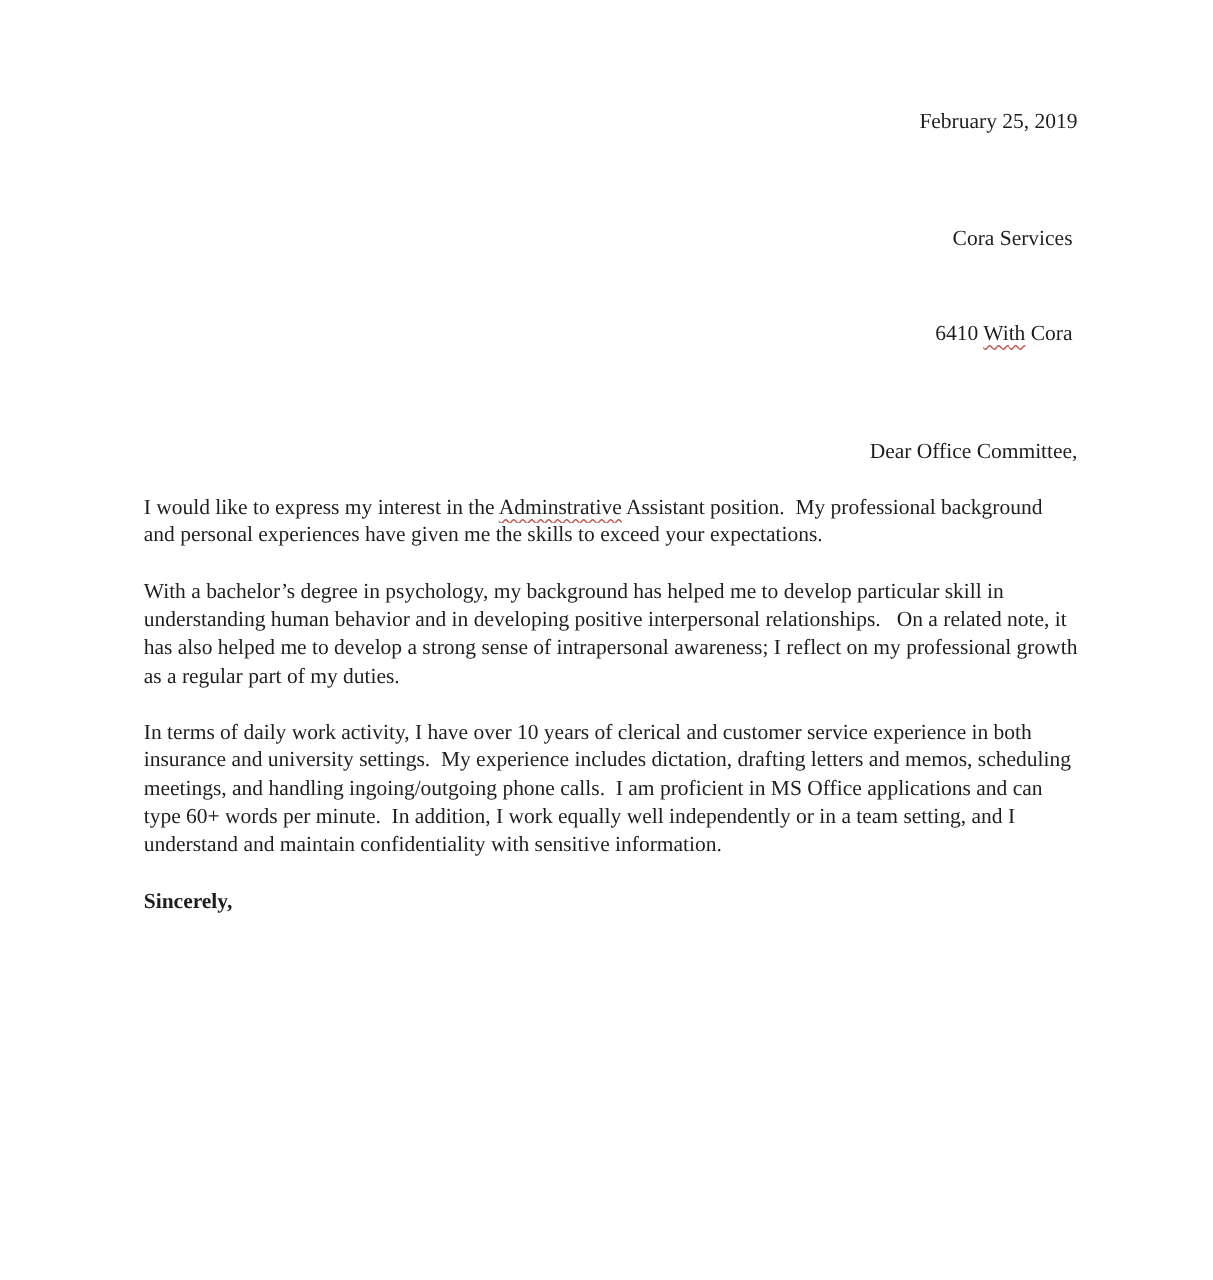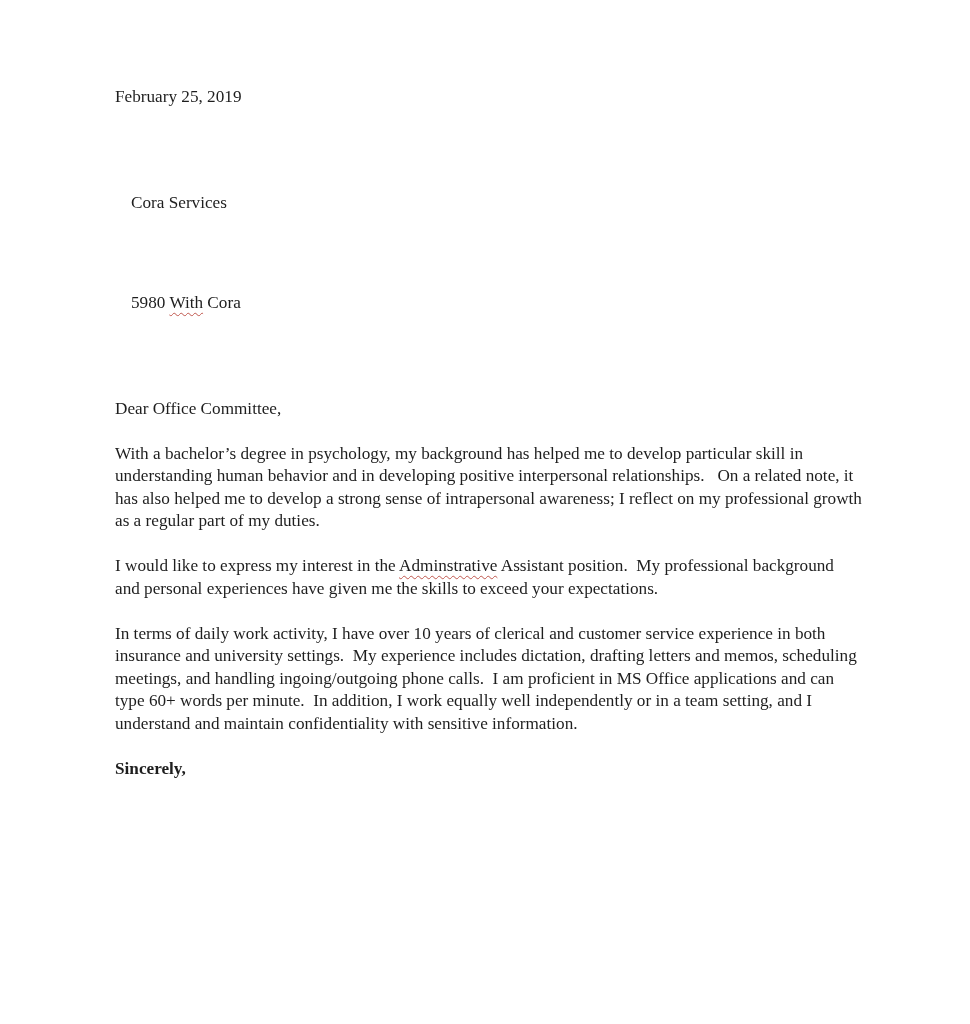--- a/index.html
+++ b/index.html
@@ -18,23 +18,24 @@
     height: 1024px;
     padding: 86px 108px 0 115px;
     font-family: "Liberation Serif", serif;
     font-size: 17.2px;
     line-height: 22.5px;
     color: #1e1e1e;
   }
   .block {
     margin: 0 0 22.5px 0;
     white-space: pre-wrap;
+    text-align: right;
   }
   .line {
-    margin: 16px;
+    margin: 4px;
     white-space: pre-wrap;
   }
   p.para {
     margin: 0 0 22.5px 0;
     white-space: pre-wrap;
   }
   .closing {
     margin: 22.5px 0 0 0;
     white-space: pre-wrap;
     font-weight: bold;
@@ -53,28 +54,28 @@
 </style>
 </head>
 <body>
 
 <main class="page">
 
   <div class="block">February 25, 2019</div>
 
   <div class="block">
     <div class="line">Cora Services</div>
-    <div class="line"><span>5980 </span><span class="misspelled">With</span><span> Cora</span></div>
+    <div class="line"><span>6410 </span><span class="misspelled">With</span><span> Cora</span></div>
   </div>
 
   <div class="block">Dear Office Committee,</div>
 
+  <p class="para"><span>I would like to express my interest in the </span><span class="misspelled">Adminstrative</span><span> Assistant position.  My professional background and personal experiences have given me the skills to exceed your expectations.</span></p>
+
   <p class="para">With a bachelor’s degree in psychology, my background has helped me to develop particular skill in understanding human behavior and in developing positive interpersonal relationships.   On a related note, it has also helped me to develop a strong sense of intrapersonal awareness; I reflect on my professional growth as a regular part of my duties.</p>
-
-  <p class="para"><span>I would like to express my interest in the </span><span class="misspelled">Adminstrative</span><span> Assistant position.  My professional background and personal experiences have given me the skills to exceed your expectations.</span></p>
 
   <p class="para">In terms of daily work activity, I have over 10 years of clerical and customer service experience in both insurance and university settings.  My experience includes dictation, drafting letters and memos, scheduling meetings, and handling ingoing/outgoing phone calls.  I am proficient in MS Office applications and can type 60+ words per minute.  In addition, I work equally well independently or in a team setting, and I understand and maintain confidentiality with sensitive information.</p>
 
 
   <div class="closing">Sincerely,</div>
 
 
 </main>
 
 </body></html>

